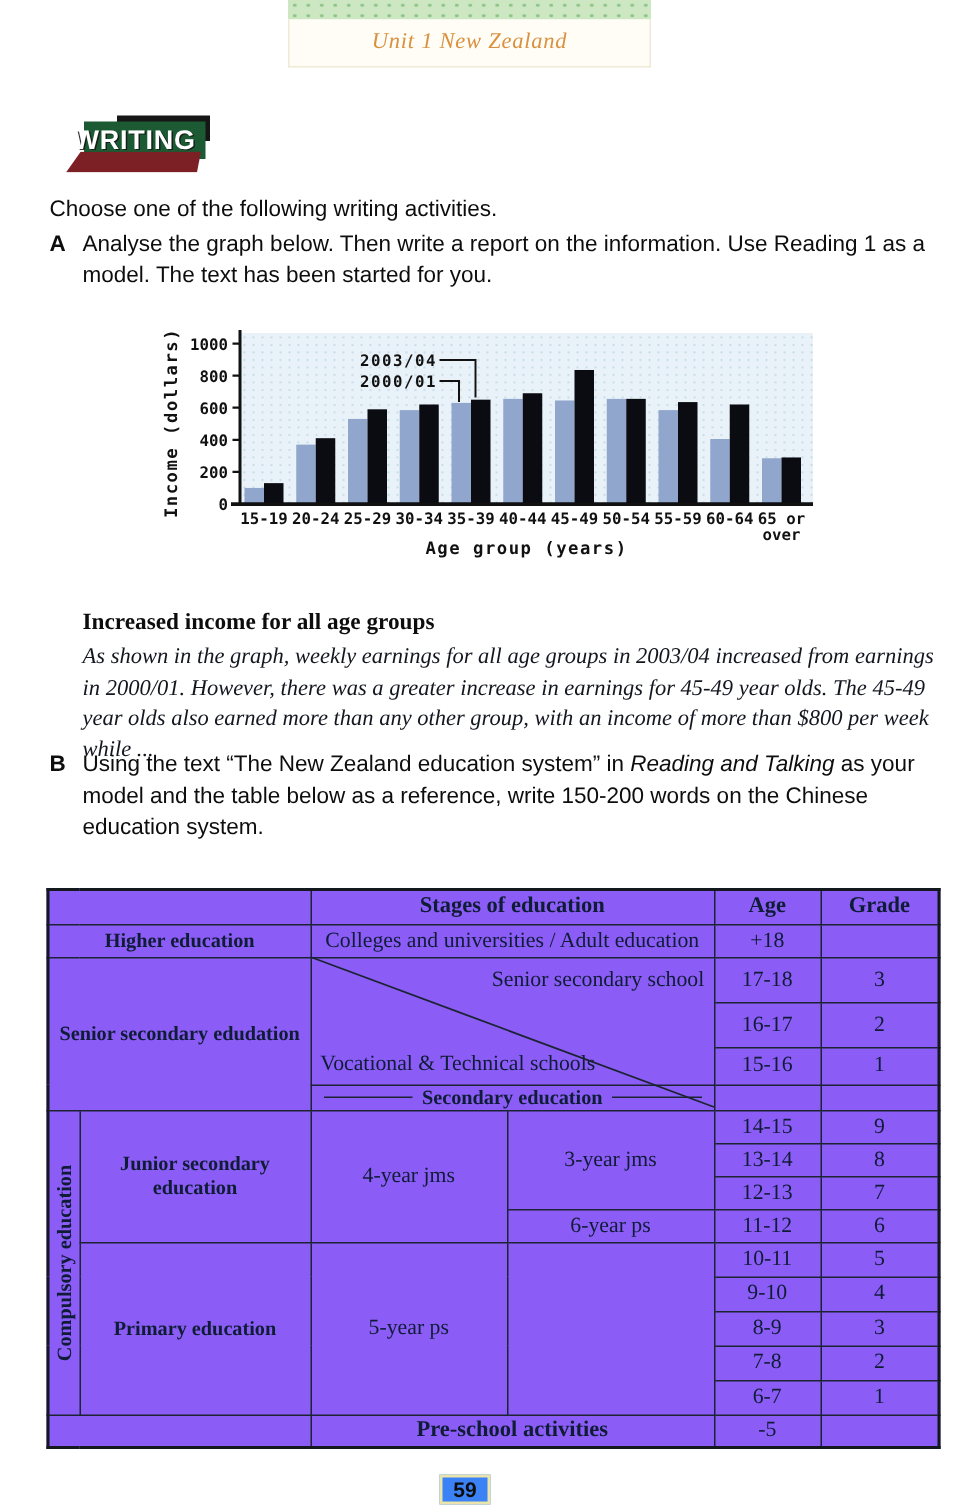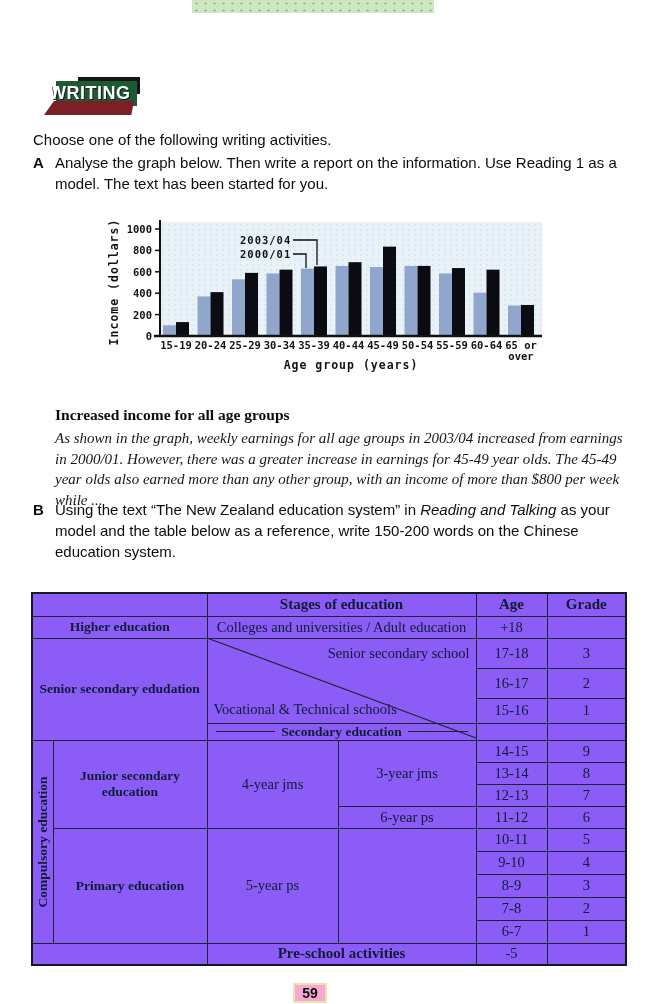--- a/index.html
+++ b/index.html
@@ -52,28 +52,29 @@
   .diag-top { position:absolute; top:6px; right:6px; font-size:14.5px; }
   .diag-bottom { position:absolute; bottom:5px; left:6px; font-size:14.5px; }
   td.divider-cell { border-top:none; padding:0; }
   .divider-inner { display:flex; align-items:center; font-weight:bold; font-size:13.5px; }
   .divline { flex:1; height:1px; background:#1c2433; margin:0 6px; }
   td.strip { position:relative; padding:0; }
   .vert { position:absolute; left:50%; top:50%; transform:translate(-50%,-50%) rotate(-90deg); white-space:nowrap; font-weight:bold; font-size:13.5px; }
   .tbl-svg { position:absolute; left:0; top:0; pointer-events:none; }
 
   
-  .page-box { position:absolute; left:293px; top:983px; width:34px; height:20px; background:#f9a8d4; border:2px solid #e9e4ae;
+  .page-box { position:absolute; left:293px; top:983px; width:34px; height:20px; background:#3b82f6; border:2px solid #e9e4ae;
     display:flex; align-items:center; justify-content:center; font-weight:bold; font-size:14px; color:#0d0d0d; }
 </style>
 </head>
 <body>
 
 <div class="banner">
   <div class="banner-strip"></div>
+  <div class="banner-caption">Unit 1 New Zealand</div>
 </div>
 
 <div class="logo">
   <div class="logo-black"></div>
   <div class="logo-green"></div>
   <div class="logo-red"></div>
   <div class="logo-text">WRITING</div>
 </div>
 
 <div class="intro">Choose one of the following writing activities.</div>

